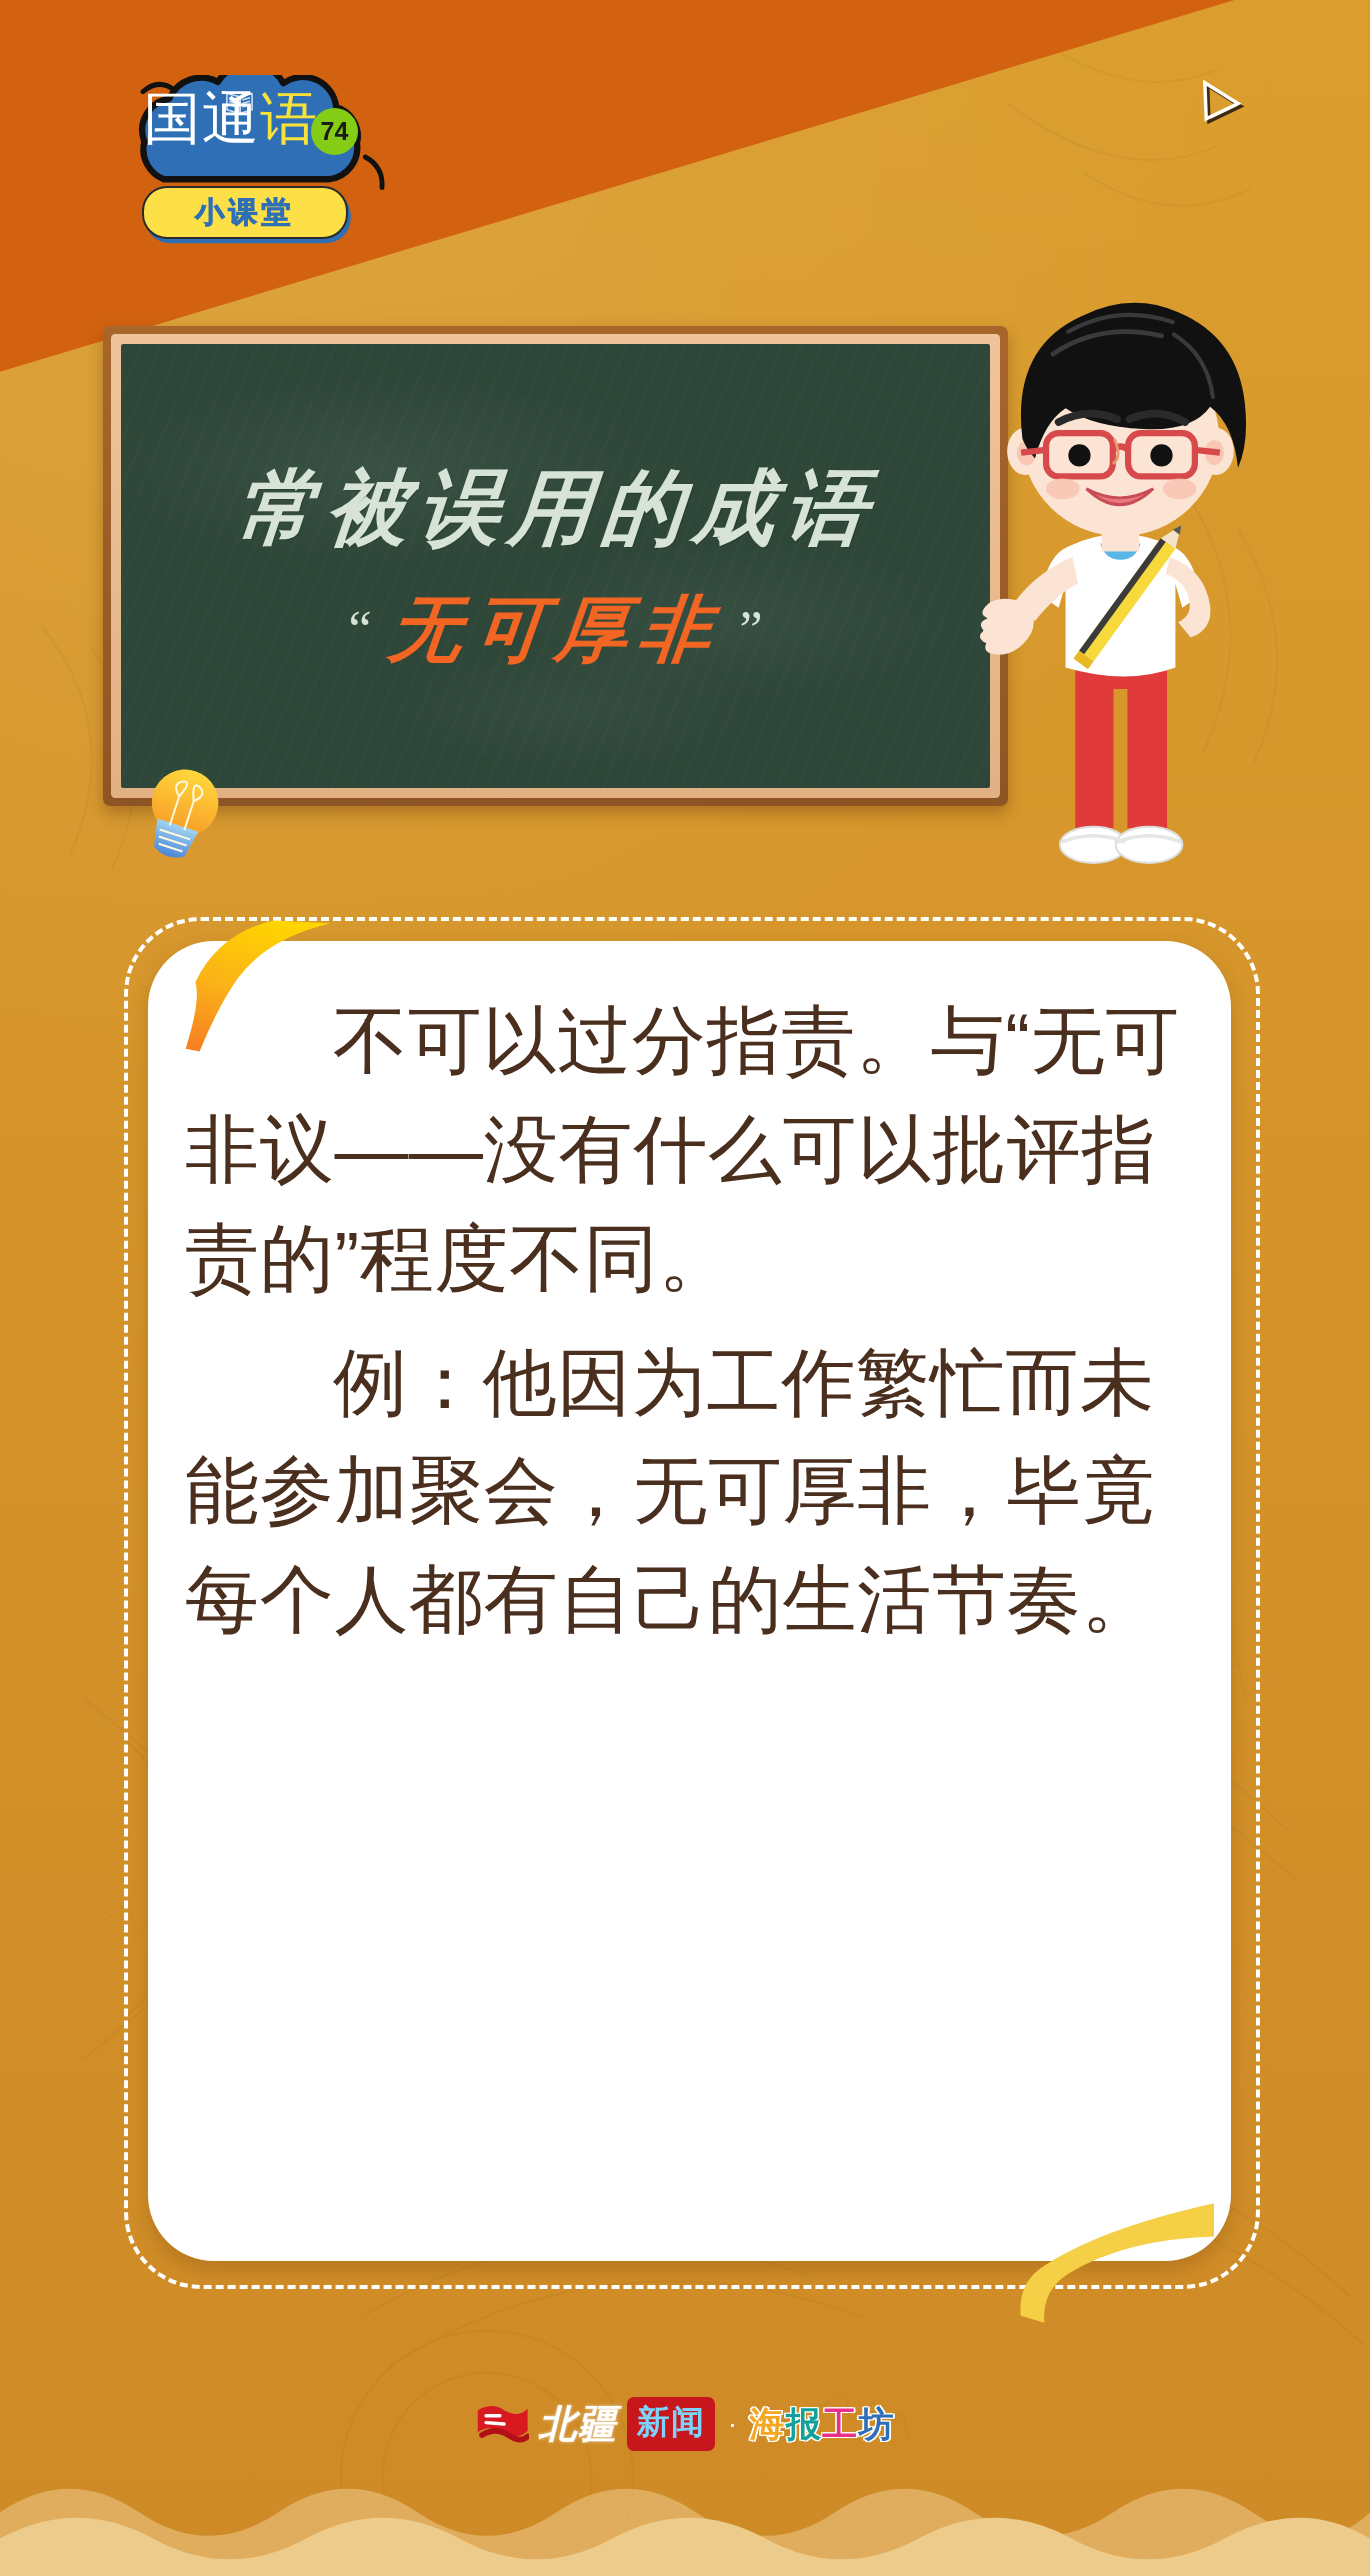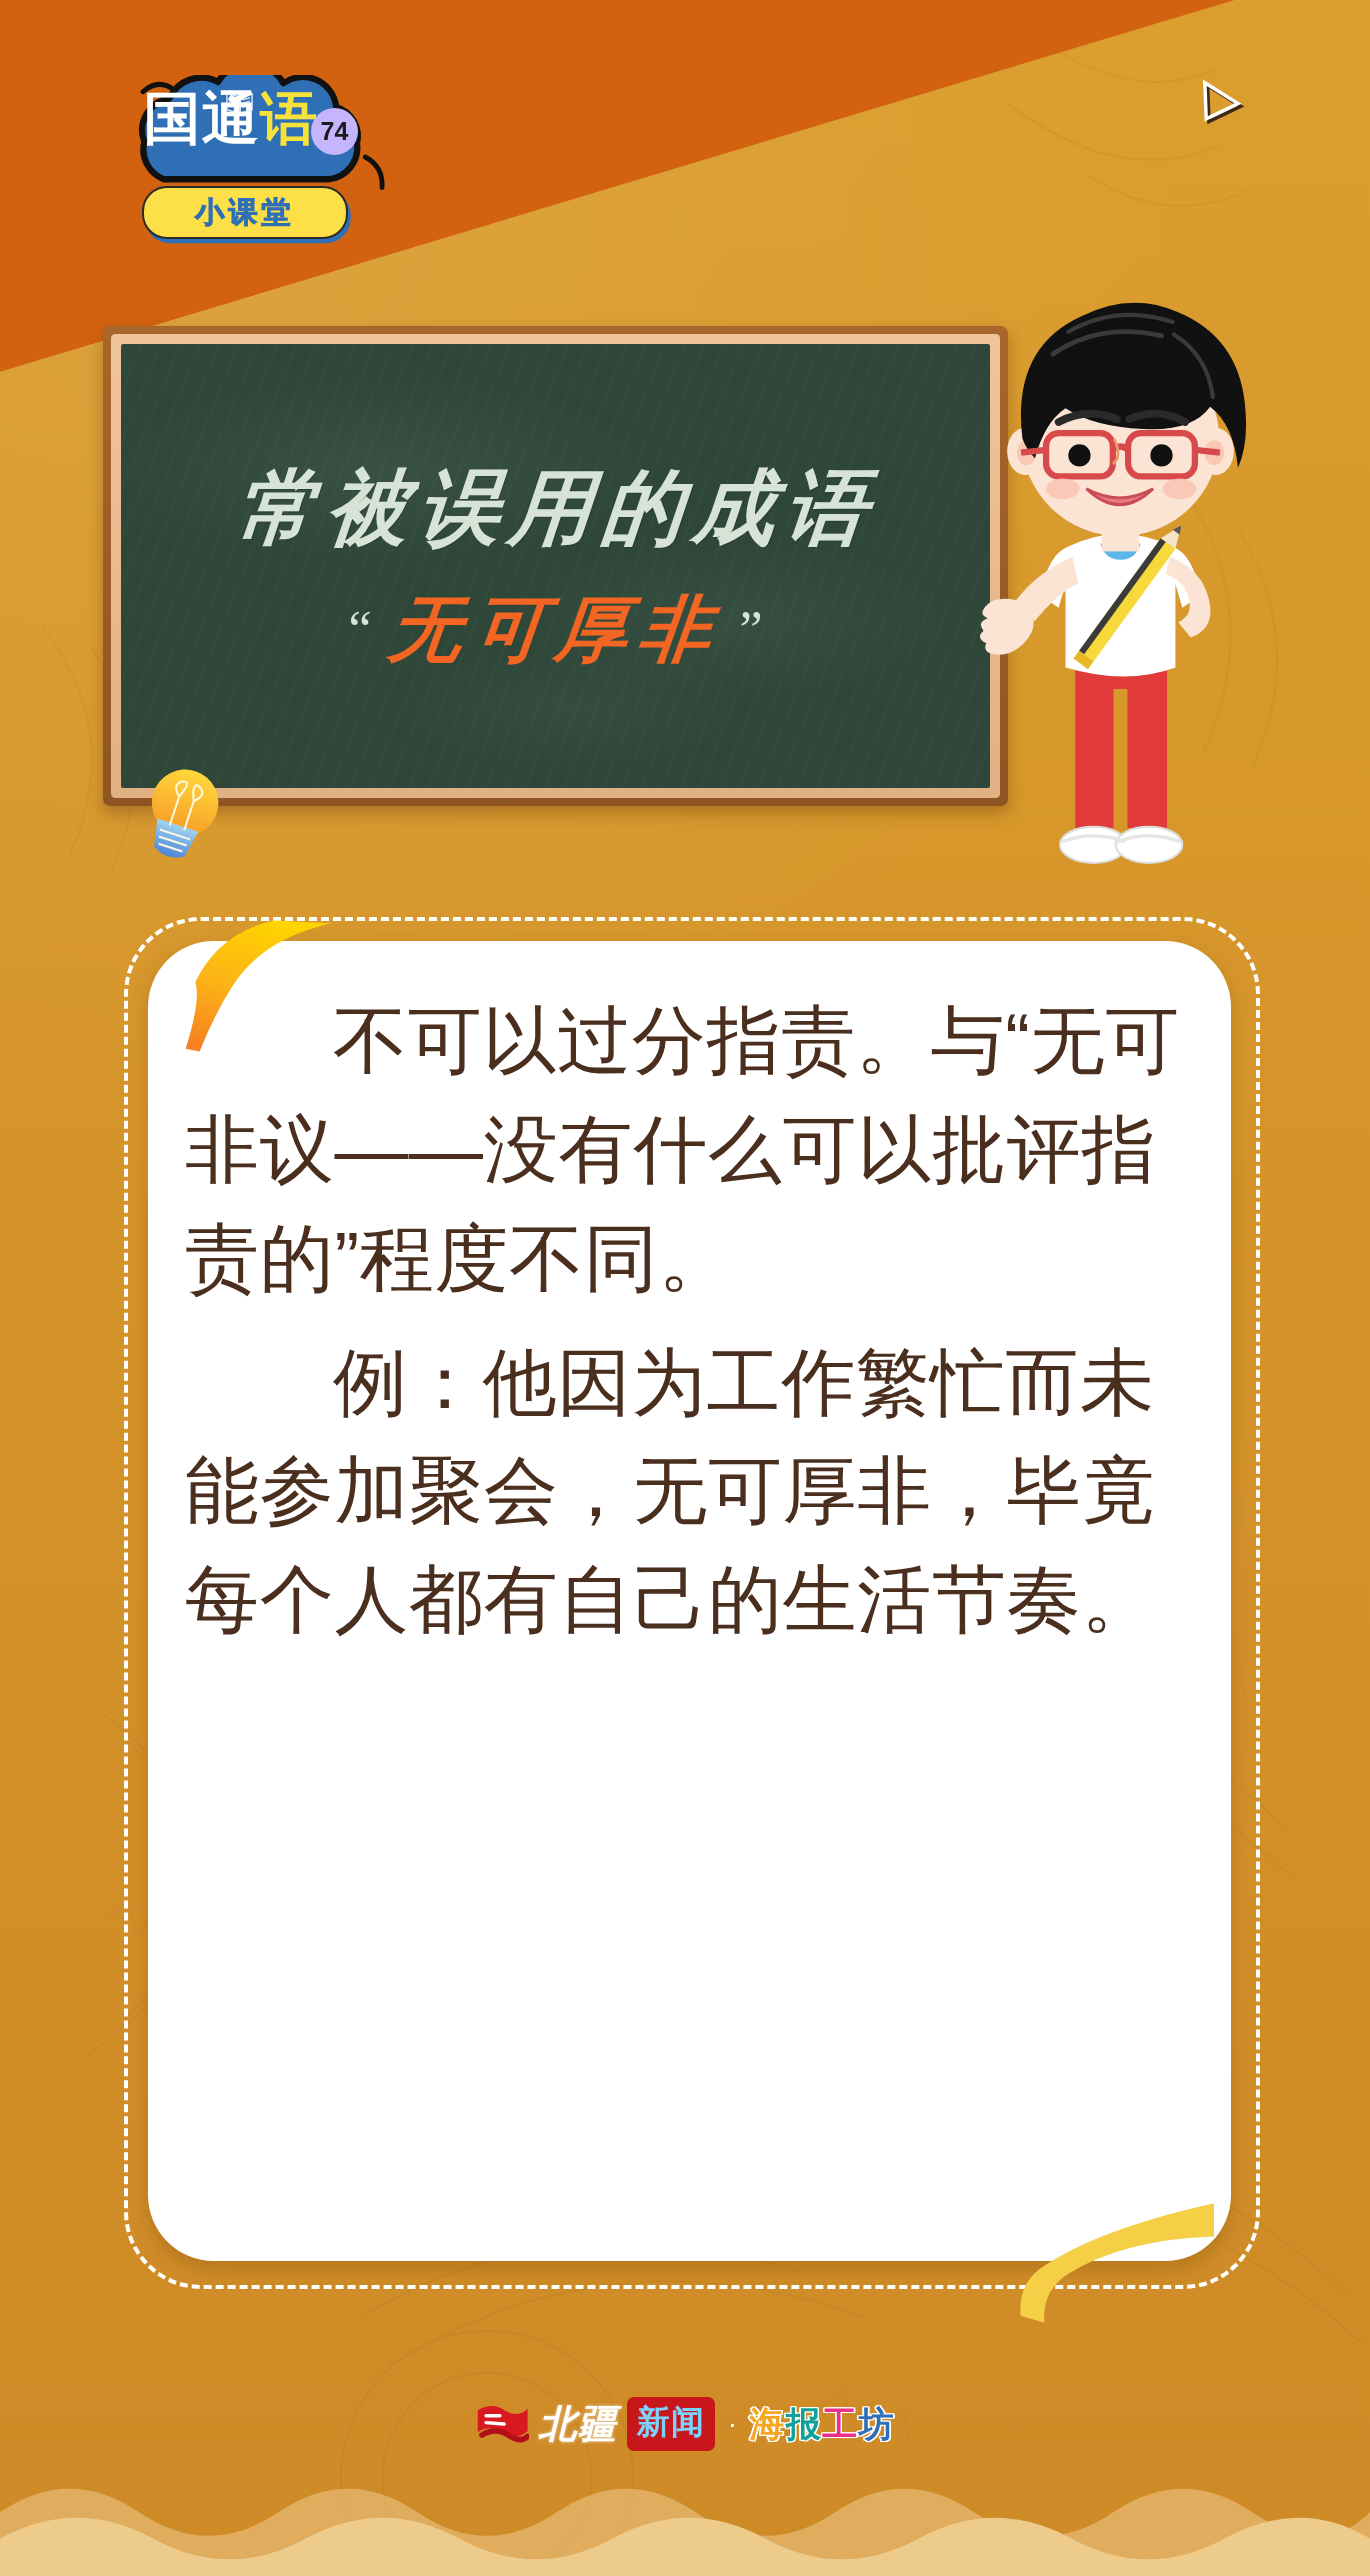--- a/index.html
+++ b/index.html
@@ -21,25 +21,25 @@
   .bg-doodles{position:absolute;inset:0;opacity:.16;}
   .bg-bottom-wave{position:absolute;left:0;bottom:0;width:100%;height:104px;}
 
   
   .tri-deco{position:absolute;left:1199px;top:80px;width:49px;height:47px;}
 
   
   .logo-wrap{position:absolute;left:97px;top:75px;width:299px;height:174px;}
   .cloud{position:absolute;left:0;top:0;width:299px;height:139px;}
   .cloud-txt{position:absolute;left:0;top:15.3px;width:268px;text-align:center;
-    font-size:57px;font-weight:bold;letter-spacing:1.4px;line-height:1;
+    font-size:57px;font-weight:normal;letter-spacing:1.4px;line-height:1;
     color:#ffffff;white-space:nowrap;}
   .cloud-txt .hl{color:#F7E23C;}
   .num-badge{position:absolute;left:214px;top:33px;width:47px;height:47px;border-radius:50%;
-    background:#c4b5fd;display:flex;align-items:center;justify-content:center;
+    background:#84cc16;display:flex;align-items:center;justify-content:center;
     color:#1b1b1b;font-size:25px;font-weight:bold;}
   .book-ico{position:absolute;left:127px;top:12.5px;width:31px;height:28px;}
   .banner{position:absolute;left:45px;top:111px;width:202px;height:49px;border-radius:25px;
     background:#fde047;border:2.1px solid #2a2a2a;box-shadow:2.8px 4.2px 0 #2f6fb5;
     display:flex;align-items:center;justify-content:center;}
   .banner span{color:#2F6FB5;font-size:29px;font-weight:bold;letter-spacing:4.2px;
     -webkit-text-stroke:1px #2F6FB5;}
 
   
   .board{position:absolute;left:103px;top:326px;width:905px;height:480px;

